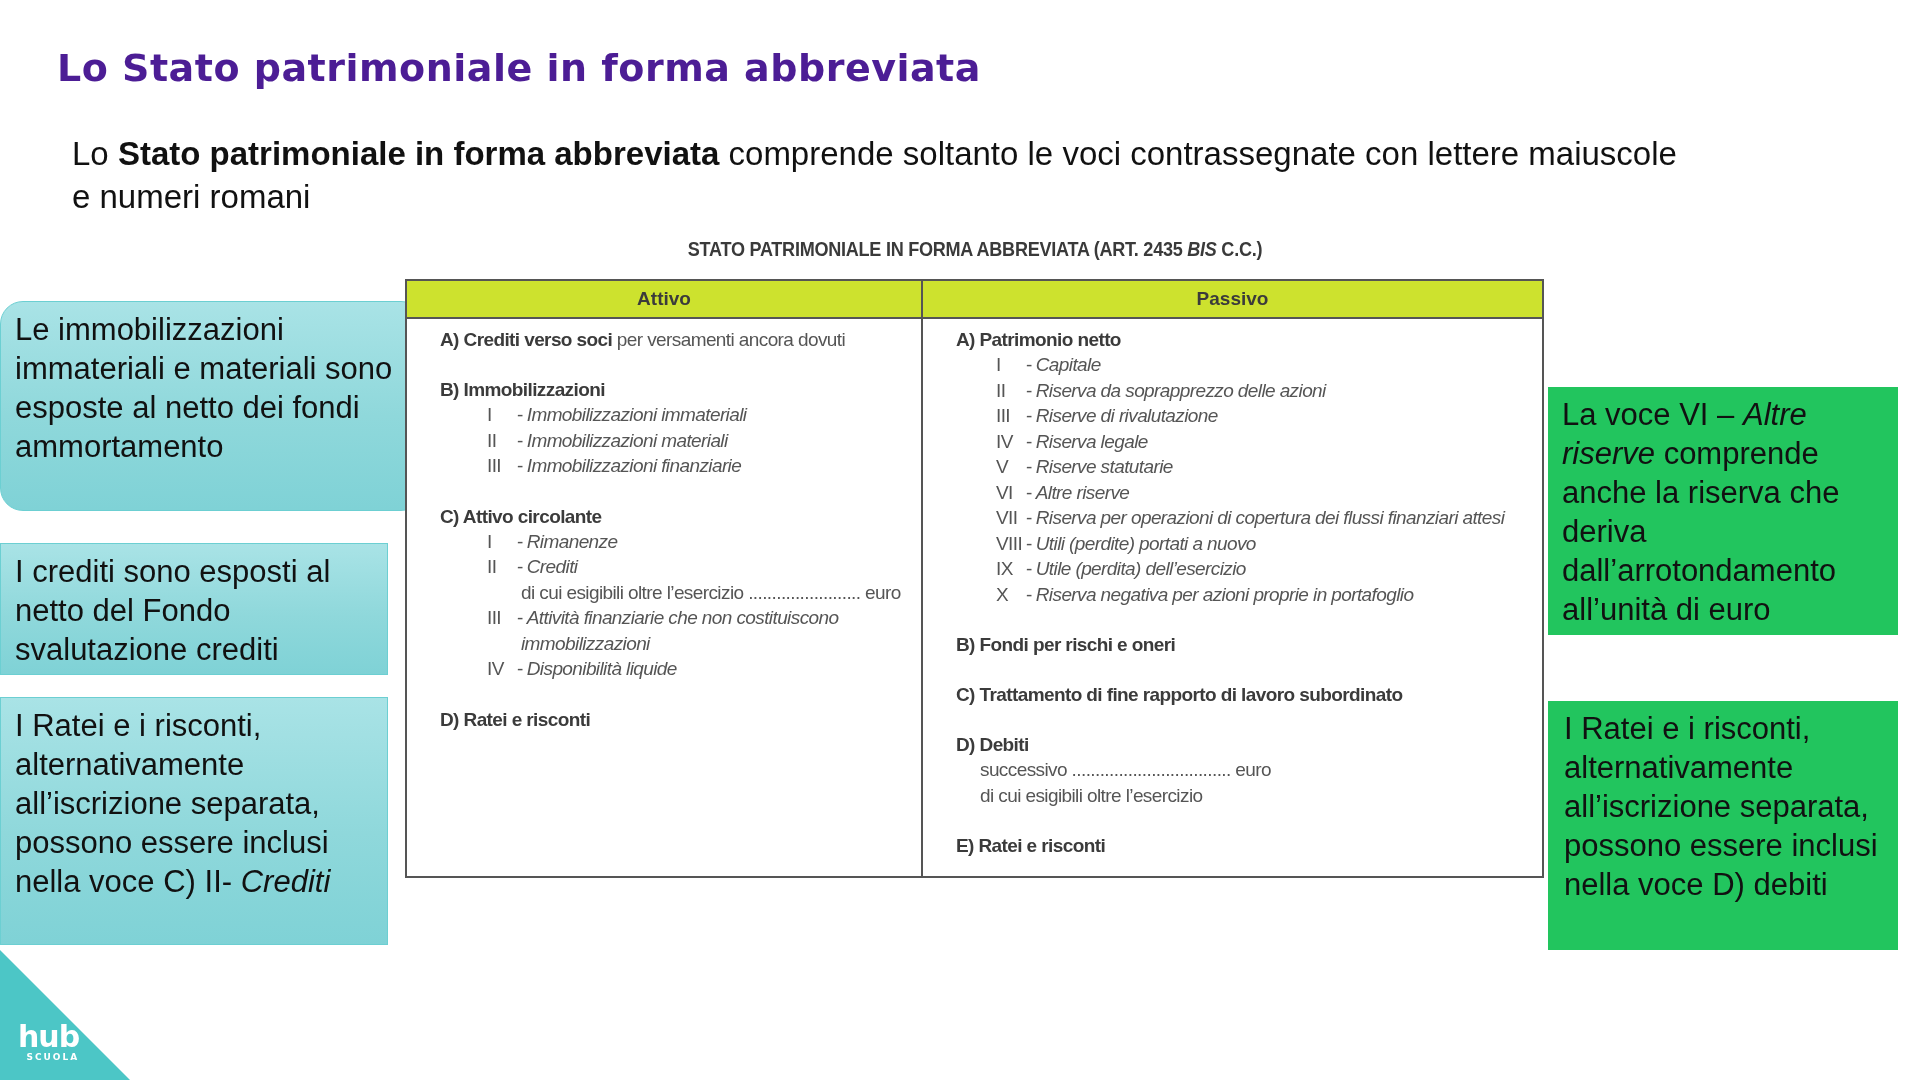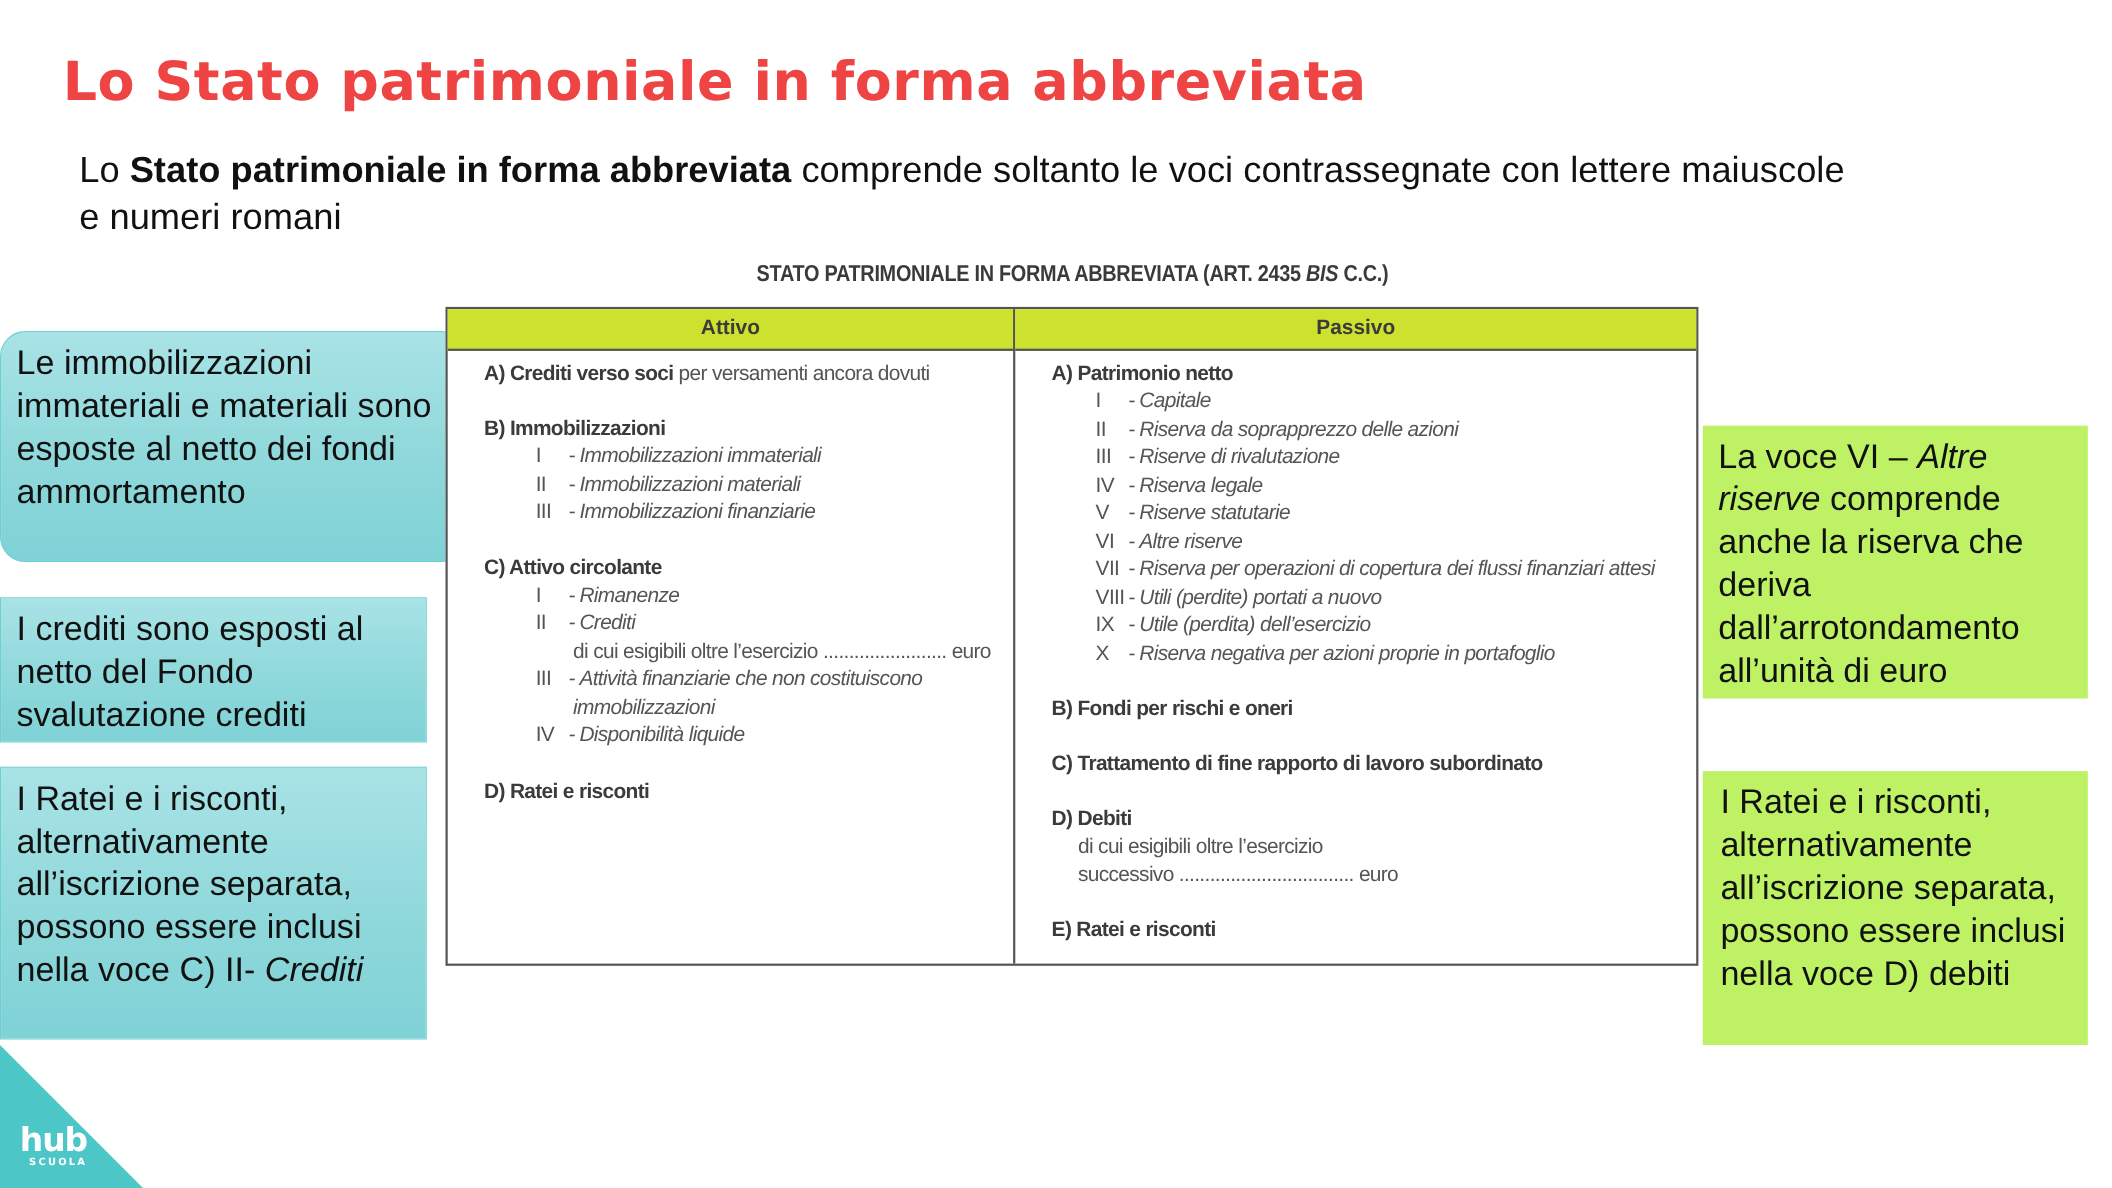--- a/index.html
+++ b/index.html
@@ -3,39 +3,39 @@
 <meta charset="utf-8">
 <style>
   html, body { margin:0; padding:0; }
   body {
     width:1920px; height:1080px; position:relative; overflow:hidden;
     background:#ffffff; font-family:"Liberation Sans", sans-serif; color:#111;
   }
   .slide-title {
     position:absolute; left:57px; top:46px; margin:0;
     font-family:"DejaVu Sans", sans-serif; font-weight:bold;
-    font-size:49px; color:#ef4444; letter-spacing:0.5px;
+    font-size:38px; color:#4c1d95; letter-spacing:0.5px;
   }
   .intro {
     position:absolute; left:72px; top:132px; width:1620px;
     font-size:33px; line-height:43px; color:#111; margin:0;
   }
   .intro b { font-weight:bold; }
 
   
   .note {
     position:absolute; box-sizing:border-box;
     font-size:31px; line-height:39px; color:#111;
     padding:8px 14px;
   }
   .note.teal {
     background:linear-gradient(180deg,#a9e3e6 0%,#8fd8db 55%,#7fd2d6 100%);
     border:1.5px solid #6ccfd2;
   }
-  .note.grey { background:#bef264; }
+  .note.grey { background:#22c55e; }
   .note i { font-style:italic; }
 
   
   .table-caption {
     position:absolute; left:405px; width:1140px; top:237px; text-align:center;
     font-family:"Liberation Sans", sans-serif; font-weight:bold; font-size:21px;
     color:#3a3a3a; letter-spacing:-0.3px; transform:scaleX(0.86);
   }
   .table-caption i { font-style:italic; }
   .sp-table {
@@ -209,22 +209,22 @@
         <span class="num">X</span>
         <span class="dash">-</span>
         <span>Riserva negativa per azioni proprie in portafoglio</span>
       </div>
     <div class="gap"></div>
     <div class="sec">B) Fondi per rischi e oneri</div>
     <div class="gap"></div>
     <div class="sec">C) Trattamento di fine rapporto di lavoro subordinato</div>
     <div class="gap"></div>
     <div class="sec">D) Debiti</div>
+    <div class="cont">successivo .................................. euro</div>
     <div class="cont">di cui esigibili oltre l’esercizio</div>
-    <div class="cont">successivo .................................. euro</div>
     <div class="gap"></div>
     <div class="sec">E) Ratei e risconti</div>
   </div>
 </div>
 
 <div class="logo-tri"></div>
 <div class="logo-text">
   <div class="logo-hub">hub</div>
   <div class="logo-scuola">SCUOLA</div>
 </div>

